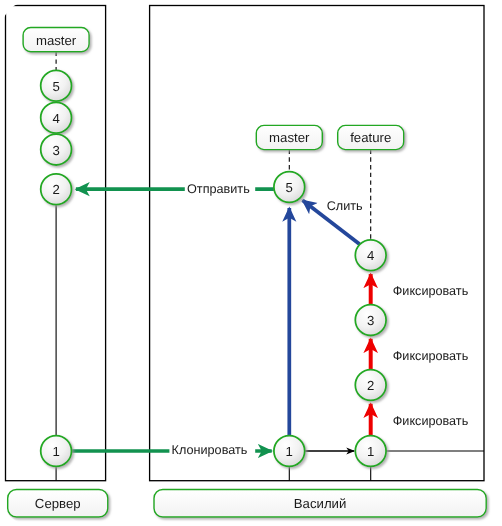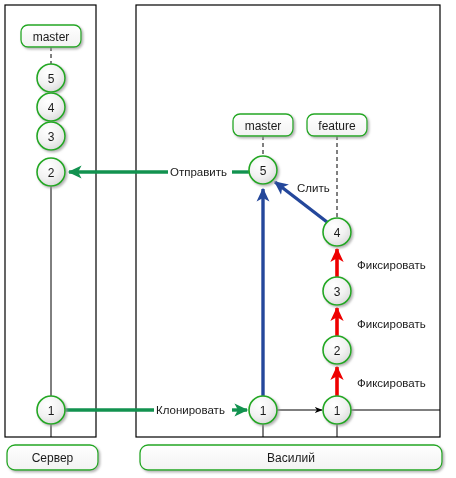--- a/index.html
+++ b/index.html
@@ -7,20 +7,21 @@
     padding: 0;
     background: #ffffff;
   }
   #canvas {
     position: relative;
     width: 456px;
     height: 478px;
     background: #ffffff;
     font-family: "Liberation Sans", sans-serif;
     overflow: hidden;
+    border-radius: 30px;
   }
   svg.layer {
     position: absolute;
     left: 0;
     top: 0;
     width: 456px;
     height: 478px;
   }
   .panel-rect {
     fill: #ffffff;

